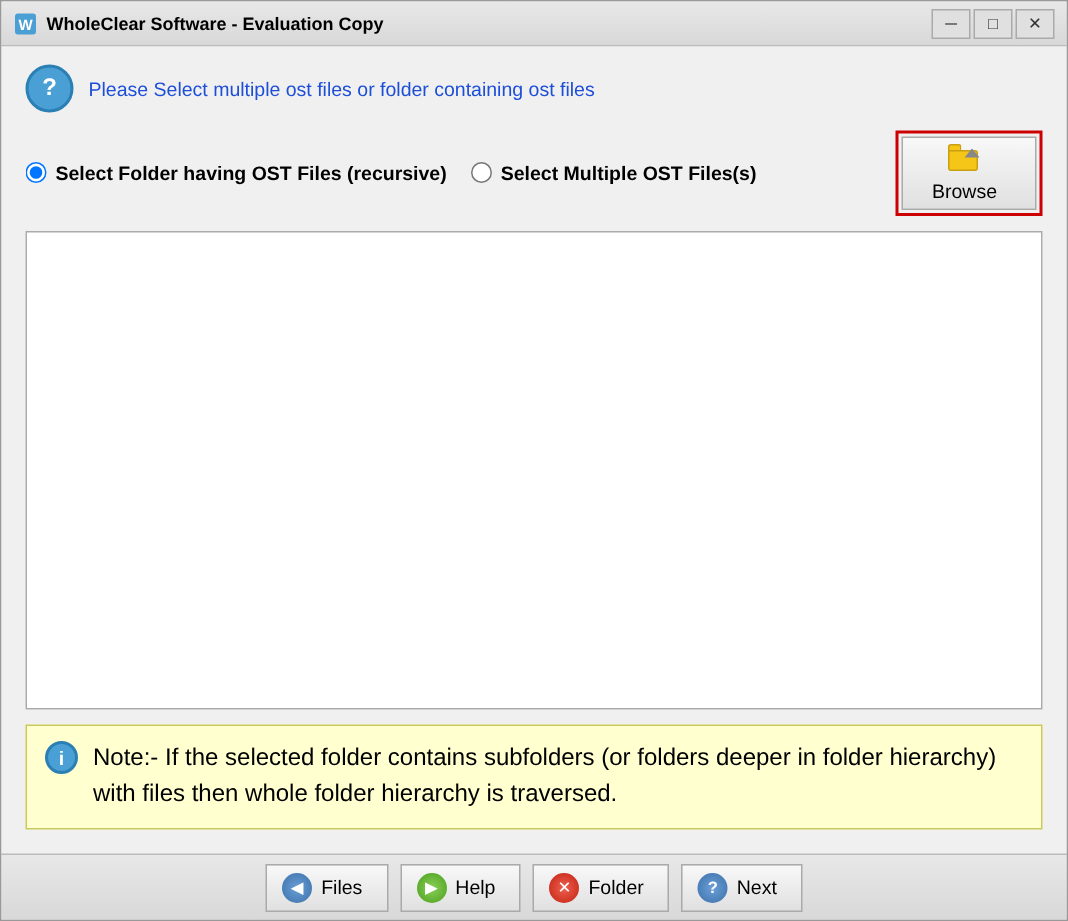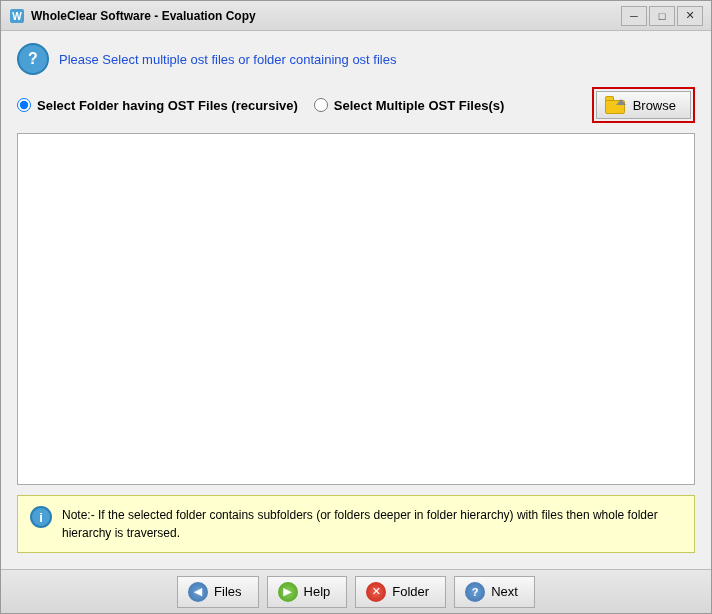--- a/index.html
+++ b/index.html
@@ -125,20 +125,21 @@
     .browse-btn {
       display: flex;
       align-items: center;
       gap: 6px;
       background: linear-gradient(to bottom, #f8f8f8, #e0e0e0);
       border: 1px solid #aaa;
       padding: 4px 14px 4px 8px;
       cursor: pointer;
       font-size: 13px;
       min-width: 90px;
+      flex-direction: column;
     }
     .folder-icon {
       width: 22px;
       height: 18px;
       position: relative;
     }
     .folder-body {
       width: 20px;
       height: 14px;
       background: #f5c518;
@@ -196,21 +197,21 @@
       color: white;
       display: flex;
       align-items: center;
       justify-content: center;
       font-weight: bold;
       font-size: 13px;
       flex-shrink: 0;
       border: 2px solid #2a7fb4;
     }
     .note-text {
-      font-size: 12px;
+      font-size: 16px;
       color: #000;
       line-height: 1.5;
     }
 
     
     .bottom-bar {
       background: linear-gradient(to bottom, #e8e8e8, #d8d8d8);
       border-top: 1px solid #bbb;
       height: 44px;
       display: flex;

